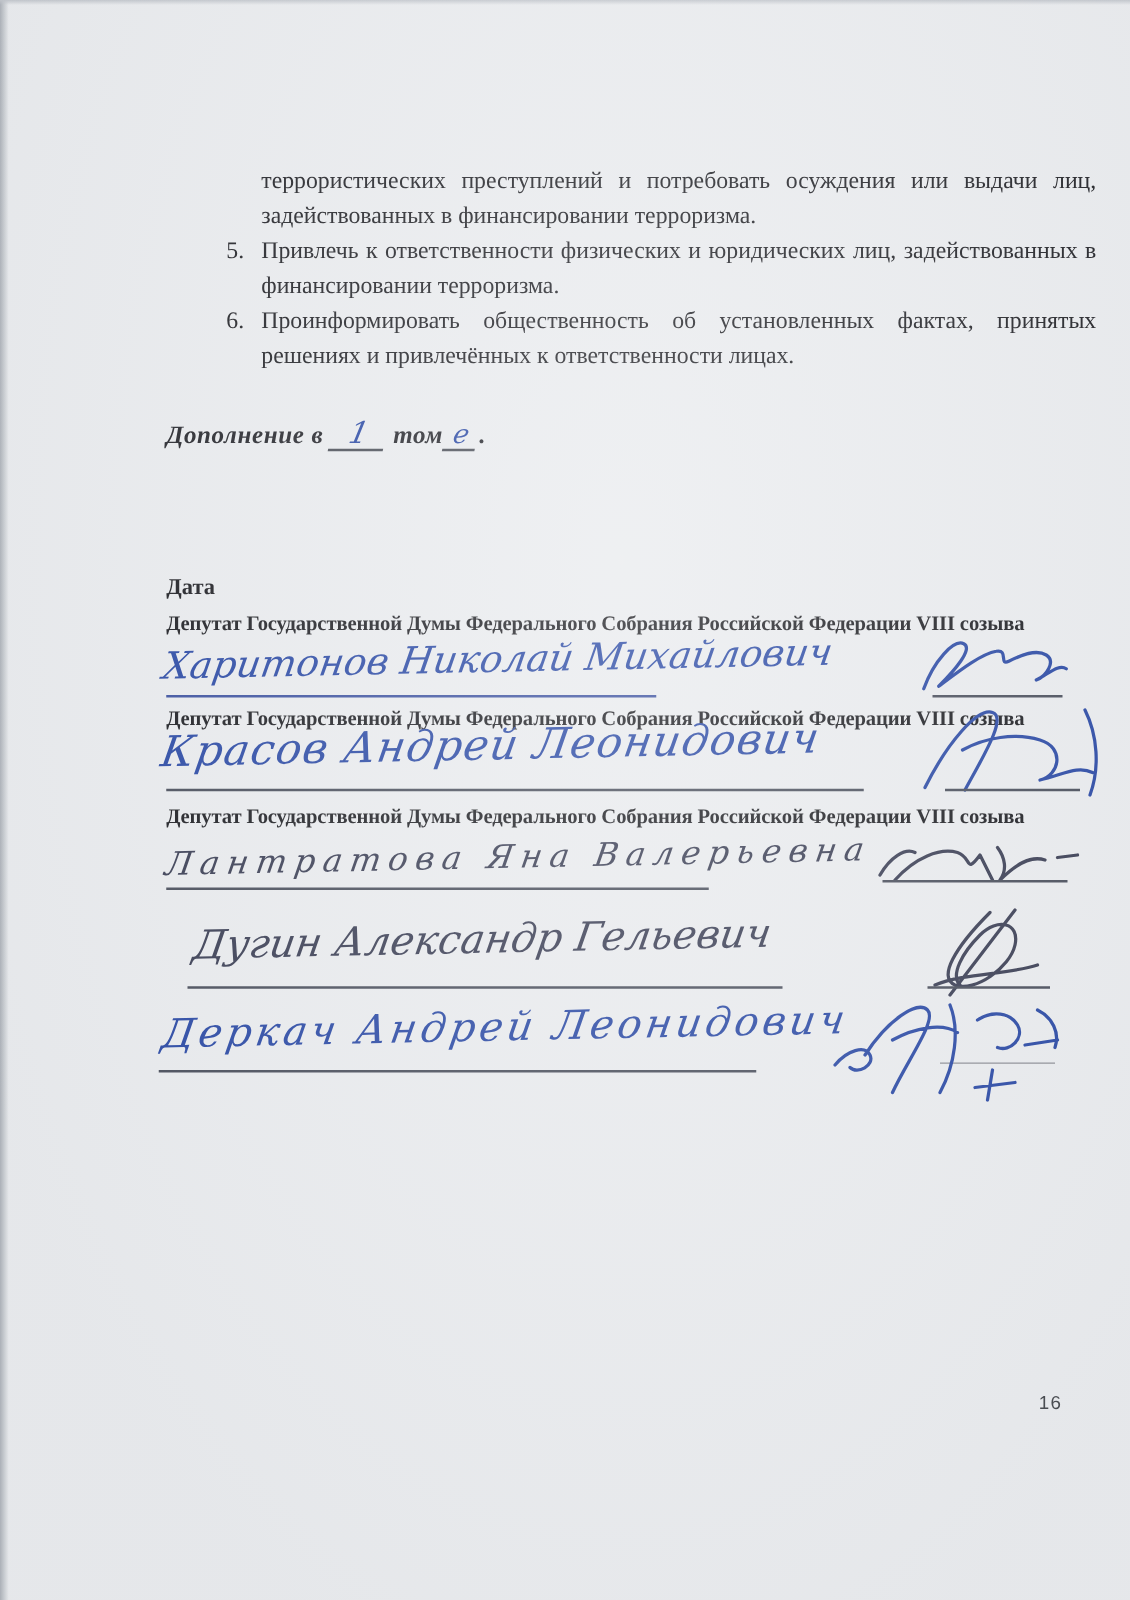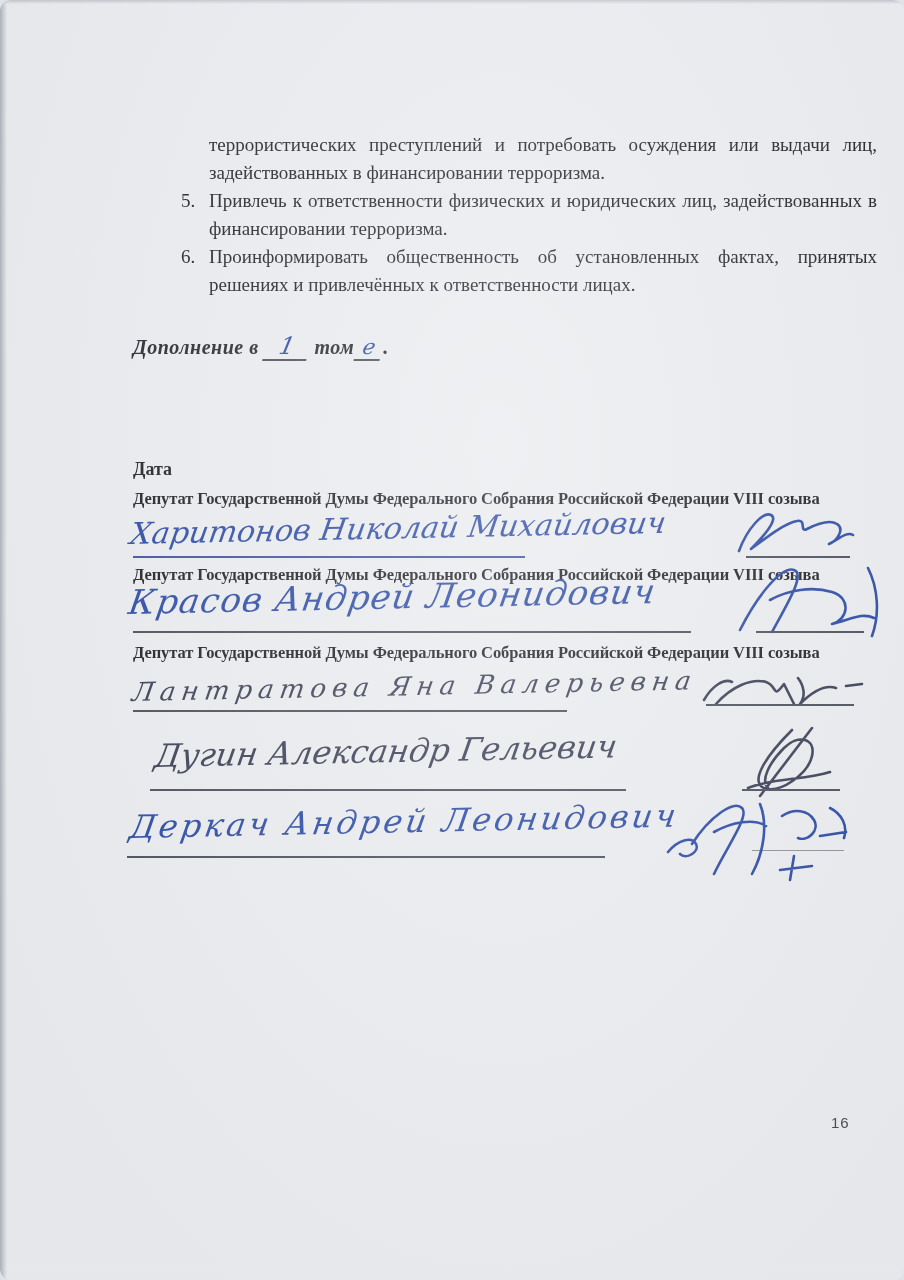--- a/index.html
+++ b/index.html
@@ -3,21 +3,20 @@
 <meta charset="utf-8">
 <style>
   html,body{margin:0;padding:0;background:#dfe2e6;}
   .page{
     position:relative;
     width:904px;height:1280px;
     background:#e9ebee;
     overflow:hidden;
     font-family:"Liberation Serif", serif;
     color:#212227;
-    border-radius:11px;
   }
   
   .edge-left{position:absolute;left:0;top:0;width:7px;height:1280px;
     background:linear-gradient(90deg,#aeb3ba 0%, #c9cdd2 45%, rgba(233,235,238,0) 100%);}
   .edge-top{position:absolute;left:0;top:0;width:904px;height:4px;
     background:linear-gradient(180deg,#c3c7cd 0%, rgba(233,235,238,0) 100%);}
   .paper-tint{position:absolute;inset:0;
     background:radial-gradient(ellipse at 55% 35%, rgba(255,255,255,0.25), rgba(0,0,0,0.015) 80%);
     pointer-events:none;}
 

